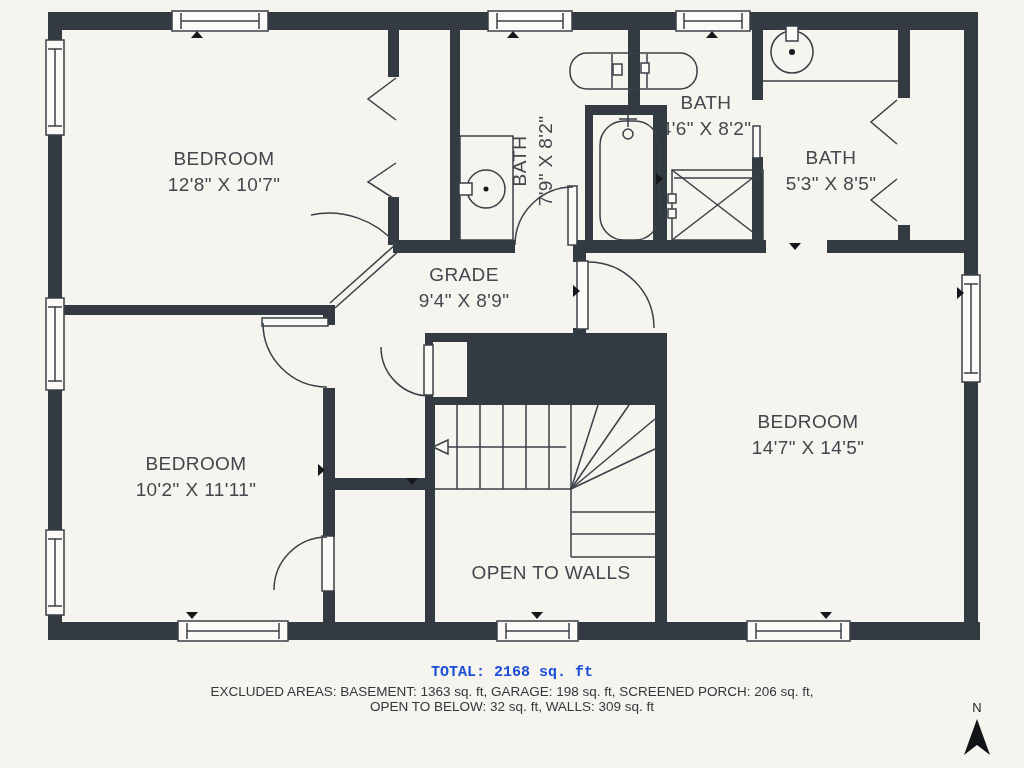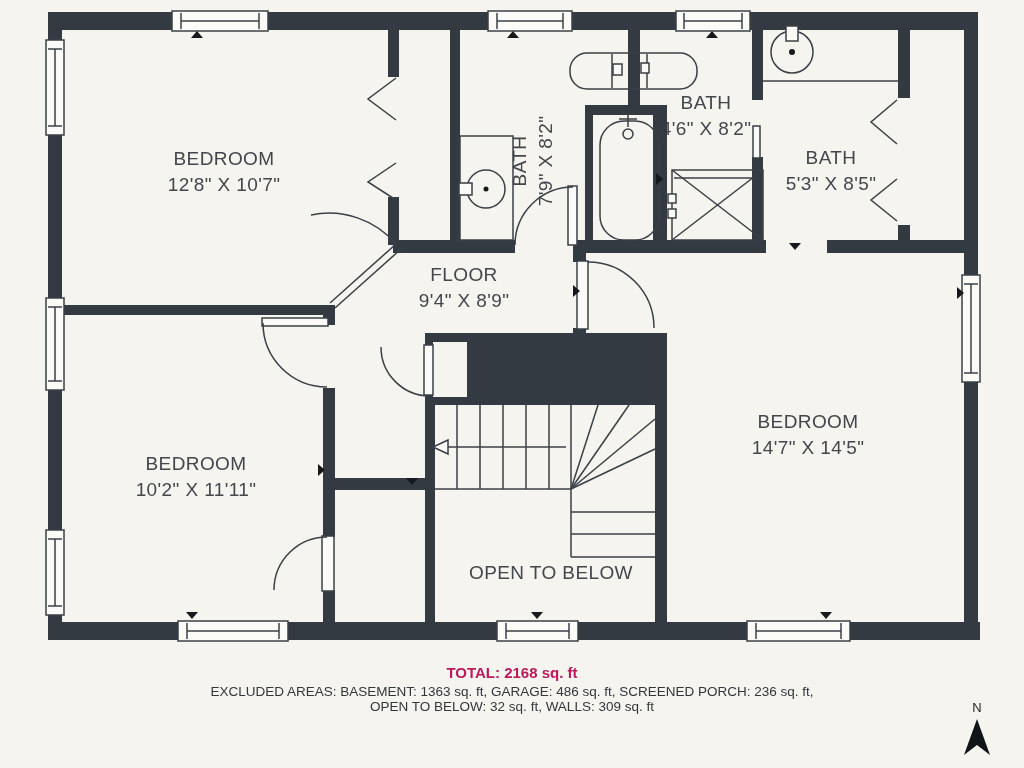--- a/index.html
+++ b/index.html
@@ -11,21 +11,21 @@
   .bgfill{fill:var(--background);}
   .ln{stroke:var(--line);stroke-width:1.5;fill:none;}
   .wn{fill:#fbfaf6;stroke:var(--line);stroke-width:1.5;}
   .lw{fill:#fbfaf6;stroke:var(--line);stroke-width:1.5;}
   .tri{fill:#16191c;stroke:none;}
   .room-label{position:absolute;z-index:1;transform:translate(-50%,-50%);text-align:center;
         color:var(--ink);font-size:19px;line-height:26px;letter-spacing:.4px;white-space:nowrap;}
   .room-label.rot{transform:translate(-50%,-50%) rotate(-90deg);}
   .footer{position:absolute;left:0;right:0;top:665px;z-index:2;text-align:center;color:#33373c;
         font-size:13.5px;line-height:15.5px;}
-  .footer .total{font-weight:bold;font-size:15px;color:#be185d;margin-bottom:3px;}
+  .footer .total{font-weight:bold;font-size:15px;color:#1d4ed8;margin-bottom:3px;font-family:Liberation Mono, monospace;}
   .compass{position:absolute;left:959px;top:701px;width:36px;z-index:2;text-align:center;
         color:#1c1f22;font-size:13px;line-height:14px;}
   .compass svg{display:block;margin:2px auto 0;}
 </style>
 </head>
 <body>
 
 <div class="plan">
 
   <div class="room-label" style="left:224px;top:172px">
@@ -38,33 +38,33 @@
   </div>
   <div class="room-label" style="left:706px;top:116px">
     <div>BATH</div>
     <div>4'6" X 8'2"</div>
   </div>
   <div class="room-label" style="left:831px;top:171px">
     <div>BATH</div>
     <div>5'3" X 8'5"</div>
   </div>
   <div class="room-label" style="left:464px;top:288px">
-    <div>FLOOR</div>
+    <div>GRADE</div>
     <div>9'4" X 8'9"</div>
   </div>
   <div class="room-label" style="left:196px;top:477px">
     <div>BEDROOM</div>
     <div>10'2" X 11'11"</div>
   </div>
   <div class="room-label" style="left:808px;top:435px">
     <div>BEDROOM</div>
     <div>14'7" X 14'5"</div>
   </div>
   <div class="room-label" style="left:551px;top:573px">
-    <div>OPEN TO BELOW</div>
+    <div>OPEN TO WALLS</div>
   </div>
 
   <svg class="drawing" width="1024" height="768" viewBox="0 0 1024 768">
 
     <g>
       <rect class="wall" x="48" y="12" width="930" height="18"></rect>
       <rect class="wall" x="48" y="12" width="14" height="628"></rect>
       <rect class="wall" x="48" y="622" width="932" height="18"></rect>
       <rect class="wall" x="964" y="12" width="14" height="628"></rect>
     </g>
@@ -237,21 +237,21 @@
       <polygon class="tri" points="957,287 957,299 964,293"></polygon>
       <polygon class="tri" points="318,464 318,476 325,470"></polygon>
       <polygon class="tri" points="406,478 418,478 412,485"></polygon>
       <polygon class="tri" points="573,285 573,297 580,291"></polygon>
       <polygon class="tri" points="656,173 656,185 663,179"></polygon>
     </g>
   </svg>
 
   <div class="footer">
     <div class="total">TOTAL: 2168 sq. ft</div>
-    <div>EXCLUDED AREAS: BASEMENT: 1363 sq. ft, GARAGE: 486 sq. ft, SCREENED PORCH: 236 sq. ft,</div>
+    <div>EXCLUDED AREAS: BASEMENT: 1363 sq. ft, GARAGE: 198 sq. ft, SCREENED PORCH: 206 sq. ft,</div>
     <div>OPEN TO BELOW: 32 sq. ft, WALLS: 309 sq. ft</div>
   </div>
 
   <div class="compass">
     <span>N</span>
     <svg width="28" height="40" viewBox="0 0 28 40">
       <polygon points="14,2 1,38 14,28 27,38" fill="#121518"></polygon>
     </svg>
   </div>
 

